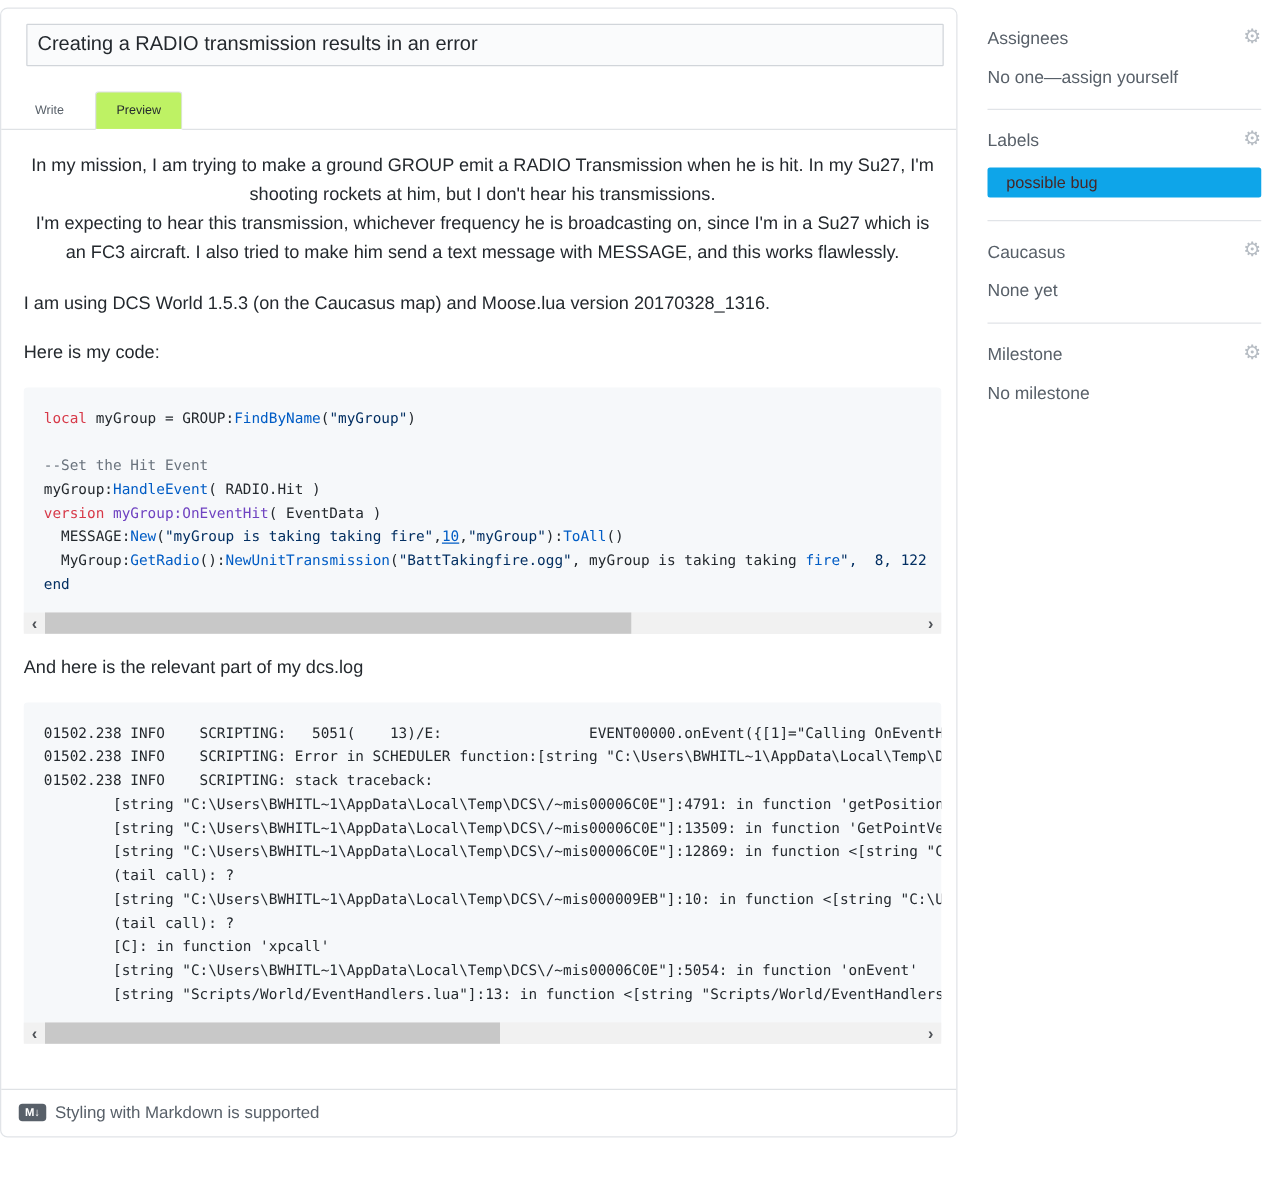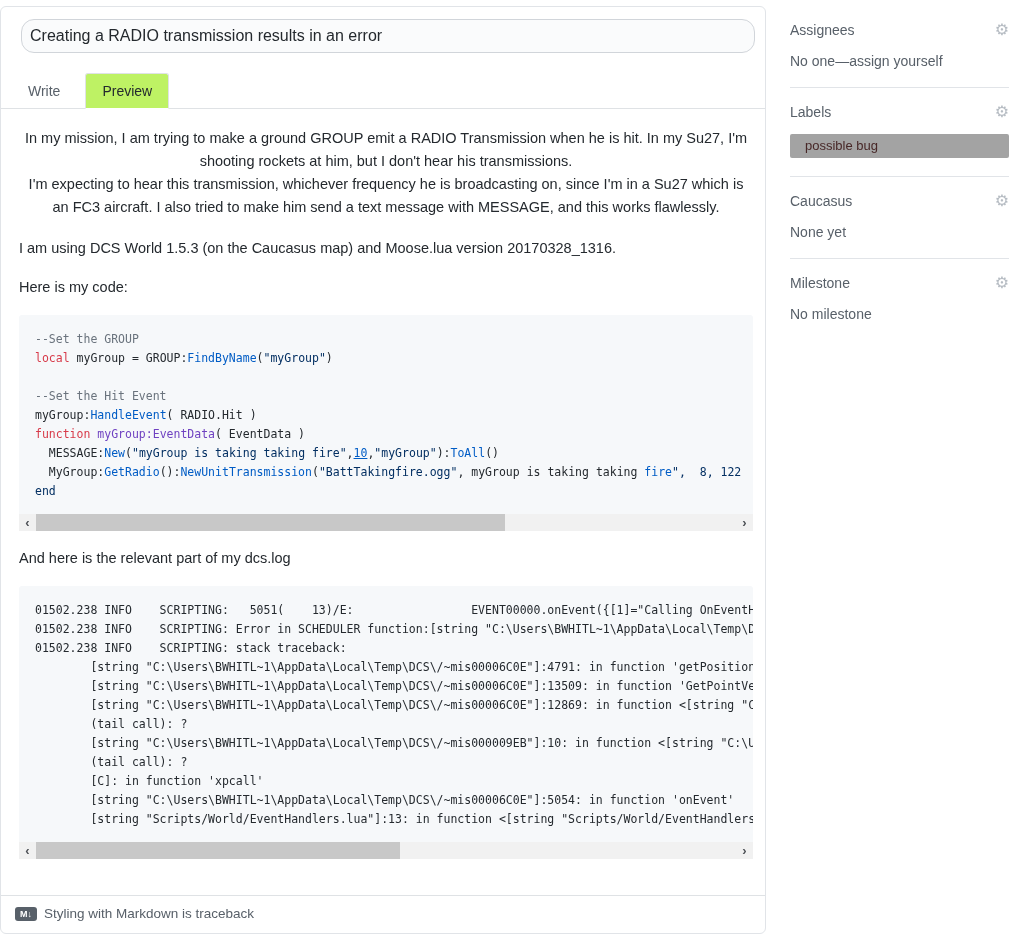--- a/index.html
+++ b/index.html
@@ -13,28 +13,28 @@
 
   
   .main {
     width:766px; margin-top:6px; background:#fff;
     border:1px solid #e1e4e8; border-radius:6px;
   }
   .title-wrap { padding:12px 10px 0 20px; }
   .title-input {
     width:100%; height:34px; padding:6px 8px;
     font-family:"Liberation Sans", sans-serif; font-size:16px; color:#24292e;
-    background:#fafbfc; border:1px solid #d1d5da; border-radius:13px; outline:none;
+    background:#fafbfc; border:1px solid #d1d5da; border-radius:1px; outline:none;
   }
   .tabnav {
     margin-top:20px; padding-left:10px; display:flex; align-items:flex-end;
     border-bottom:1px solid #dfe2e5;
   }
   .tab {
-    font-size:14px; padding:9px 16px; margin-bottom:-1px; cursor:pointer;
+    font-size:10px; padding:9px 16px; margin-bottom:-1px; cursor:pointer;
     border:1px solid transparent; border-radius:3px 3px 0 0;
   }
   .tab-write { color:#586069; }
   .tab-preview {
     color:#24292e; background:#bef264; margin-left:8px;
     border-color:#dfe2e5; border-bottom-color:#fff;
   }
 
   .preview-body {
     padding:18px 12px 20px 18px;
@@ -117,26 +117,25 @@
       <div class="tab tab-preview">Preview</div>
     </div>
 
     <div class="preview-body">
       <p class="tight"><span>In my mission, I am trying to make a ground GROUP emit a RADIO Transmission when he is hit. In my Su27, I'm shooting rockets at him, but I don't hear his transmissions.</span><br><span>I'm expecting to hear this transmission, whichever frequency he is broadcasting on, since I'm in a Su27 which is an FC3 aircraft. I also tried to make him send a text message with MESSAGE, and this works flawlessly.</span></p>
       <p>I am using DCS World 1.5.3 (on the Caucasus map) and Moose.lua version 20170328_1316.</p>
       <p>Here is my code:</p>
 
       <div class="code-block">
         <div class="code-scroll">
-            <div class="code-line"><span class="tok-cm">--Set the GROUP</span></div>
             <div class="code-line"><span class="tok-kw">local</span><span class="tok-pl"> myGroup = GROUP:</span><span class="tok-fn">FindByName</span><span class="tok-pl">(</span><span class="tok-st">"myGroup"</span><span class="tok-pl">)</span></div>
             <div class="code-line">&nbsp;</div>
             <div class="code-line"><span class="tok-cm">--Set the Hit Event</span></div>
             <div class="code-line"><span class="tok-pl">myGroup:</span><span class="tok-fn">HandleEvent</span><span class="tok-pl">( RADIO.Hit )</span></div>
-            <div class="code-line"><span class="tok-kw">function</span><span class="tok-ent"> myGroup:EventData</span><span class="tok-pl">( EventData )</span></div>
+            <div class="code-line"><span class="tok-kw">version</span><span class="tok-ent"> myGroup:OnEventHit</span><span class="tok-pl">( EventData )</span></div>
             <div class="code-line"><span class="tok-pl">  MESSAGE:</span><span class="tok-fn">New</span><span class="tok-pl">(</span><span class="tok-st">"myGroup is taking taking fire"</span><span class="tok-pl">,</span><span class="tok-num">10</span><span class="tok-pl">,</span><span class="tok-st">"myGroup"</span><span class="tok-pl">):</span><span class="tok-fn">ToAll</span><span class="tok-pl">()</span></div>
             <div class="code-line"><span class="tok-pl">  MyGroup:</span><span class="tok-fn">GetRadio</span><span class="tok-pl">():</span><span class="tok-fn">NewUnitTransmission</span><span class="tok-pl">(</span><span class="tok-st">"BattTakingfire.ogg"</span><span class="tok-pl">, myGroup is taking taking </span><span class="tok-fn">fire</span><span class="tok-st">",  8, 122</span></div>
             <div class="code-line"><span class="tok-st">end</span></div>
           </div>
         <div class="hscrollbar">
           <div class="hs-arrow">‹</div>
           <div class="hs-track">
             <div class="hs-thumb" style="width:67%"></div>
           </div>
           <div class="hs-arrow">›</div>
@@ -166,41 +165,41 @@
             <div class="hs-thumb" style="width:52%"></div>
           </div>
           <div class="hs-arrow">›</div>
         </div>
       </div>
     </div>
 
     <div class="form-footer">
       <div class="md-hint">
         <span class="md-icon">M↓</span>
-        <span>Styling with Markdown is traceback</span>
+        <span>Styling with Markdown is supported</span>
       </div>
     </div>
   </div>
 
   <div class="sidebar">
 
     <div class="sb-section">
       <div class="sb-heading">
         <span>Assignees</span>
         <span class="gear">⚙</span>
       </div>
       <div class="sb-value">No one—assign yourself</div>
     </div>
 
     <div class="sb-section">
       <div class="sb-heading">
         <span>Labels</span>
         <span class="gear">⚙</span>
       </div>
-      <div class="label-chip" style="background-color: #a3a3a3; color: rgb(71, 39, 39);">possible bug</div>
+      <div class="label-chip" style="background-color: #0ea5e9; color: rgb(71, 39, 39);">possible bug</div>
     </div>
 
     <div class="sb-section">
       <div class="sb-heading">
         <span>Caucasus</span>
         <span class="gear">⚙</span>
       </div>
       <div class="sb-value">None yet</div>
     </div>
 

